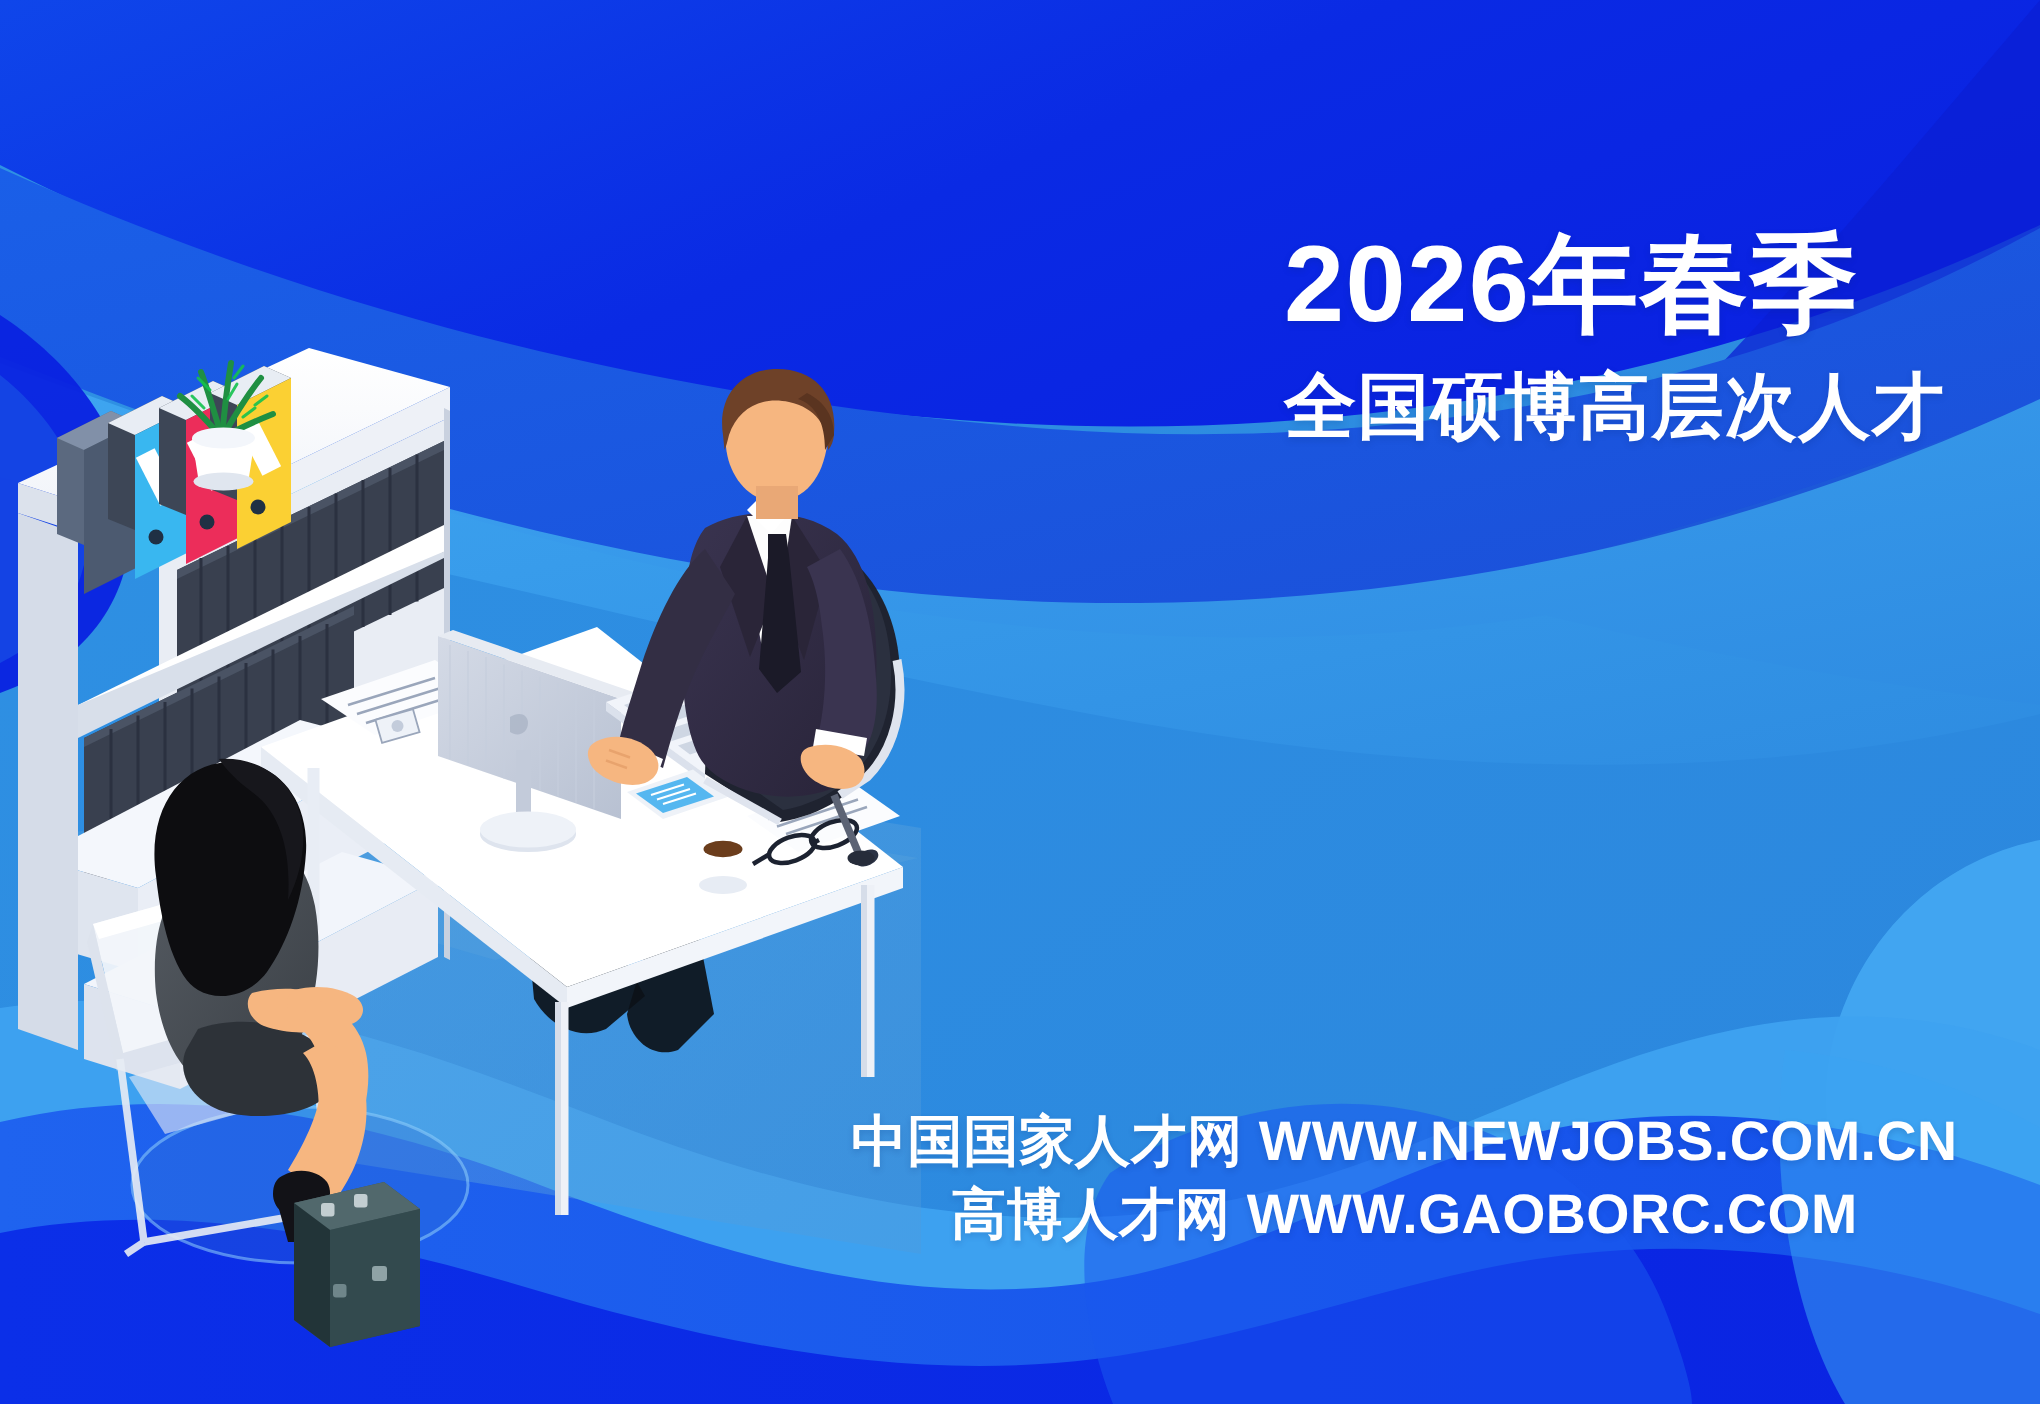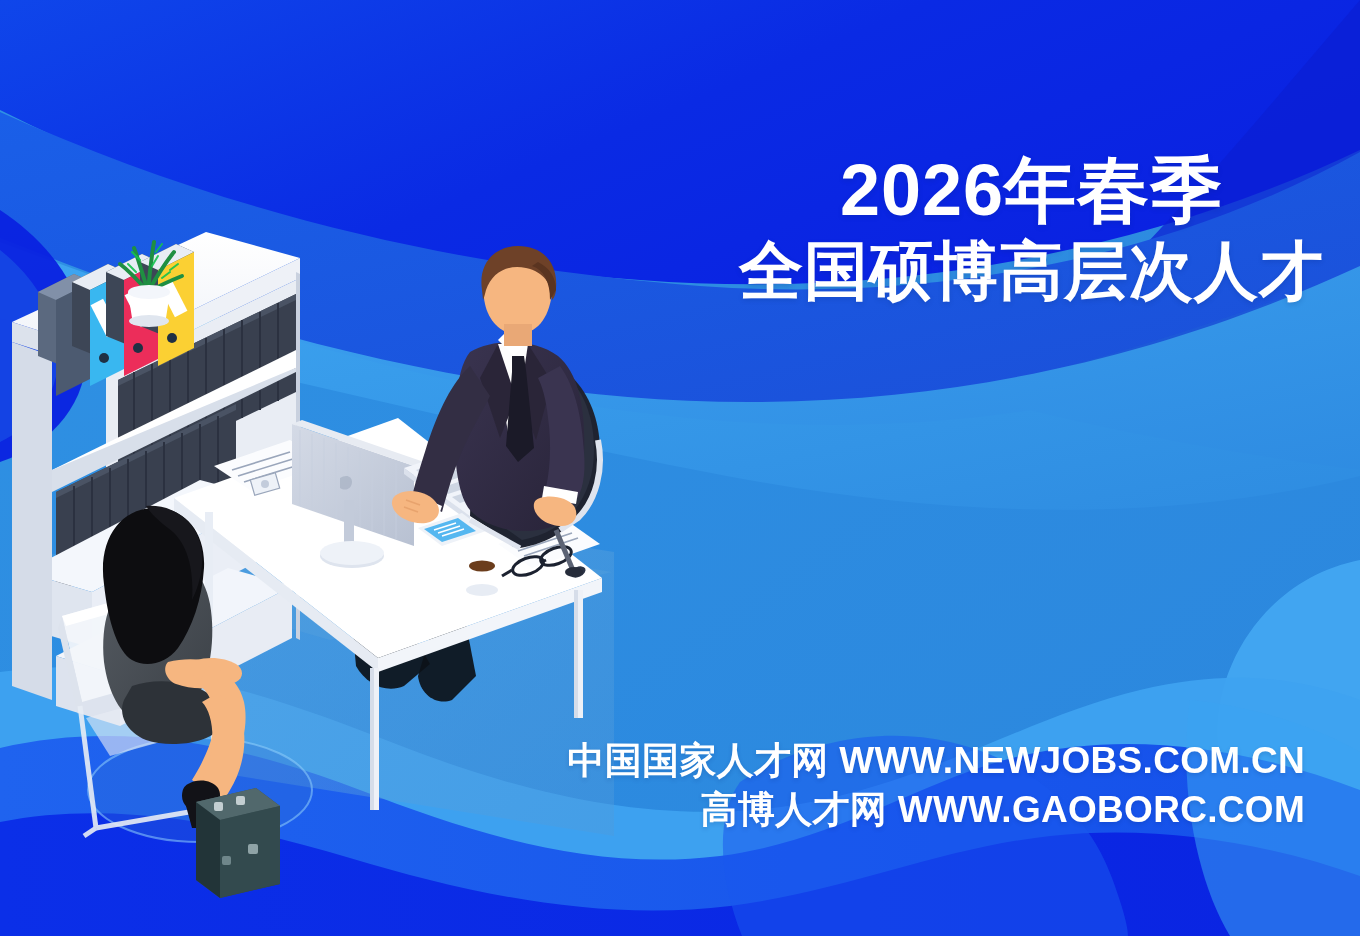--- a/index.html
+++ b/index.html
@@ -9,40 +9,40 @@
     width:1360px;height:936px;
     overflow:hidden;
     background:#2e8fe2;
   }
   .bg-svg,.art-svg{position:absolute;left:0;top:0;width:1360px;height:936px;}
   .art-svg{pointer-events:none;}
 
   
   .title-block{
     position:absolute;
-    right:36px;top:150px;
-    text-align:center;
+    right:63px;top:150px;
+    text-align:left;
     z-index:40;
     margin-left:16px;
   }
   .title-line{
     color:#ffffff;
     font-weight:700;
-    font-size:64px;
+    font-size:48px;
     line-height:83px;
     letter-spacing:1px;
     white-space:nowrap;
     text-shadow:0 2px 5px rgba(0,40,110,.18);
   }
   .title-line.l1{font-size:72px;line-height:80px;}
 
   .url-block{
     position:absolute;
     right:55px;top:736px;
-    text-align:right;
+    text-align:center;
     z-index:40;
   }
   .url-line{
     color:#ffffff;
     font-weight:700;
     font-size:37px;
     line-height:49px;
     white-space:nowrap;
     letter-spacing:.3px;
     text-shadow:0 2px 4px rgba(0,40,110,.18);

